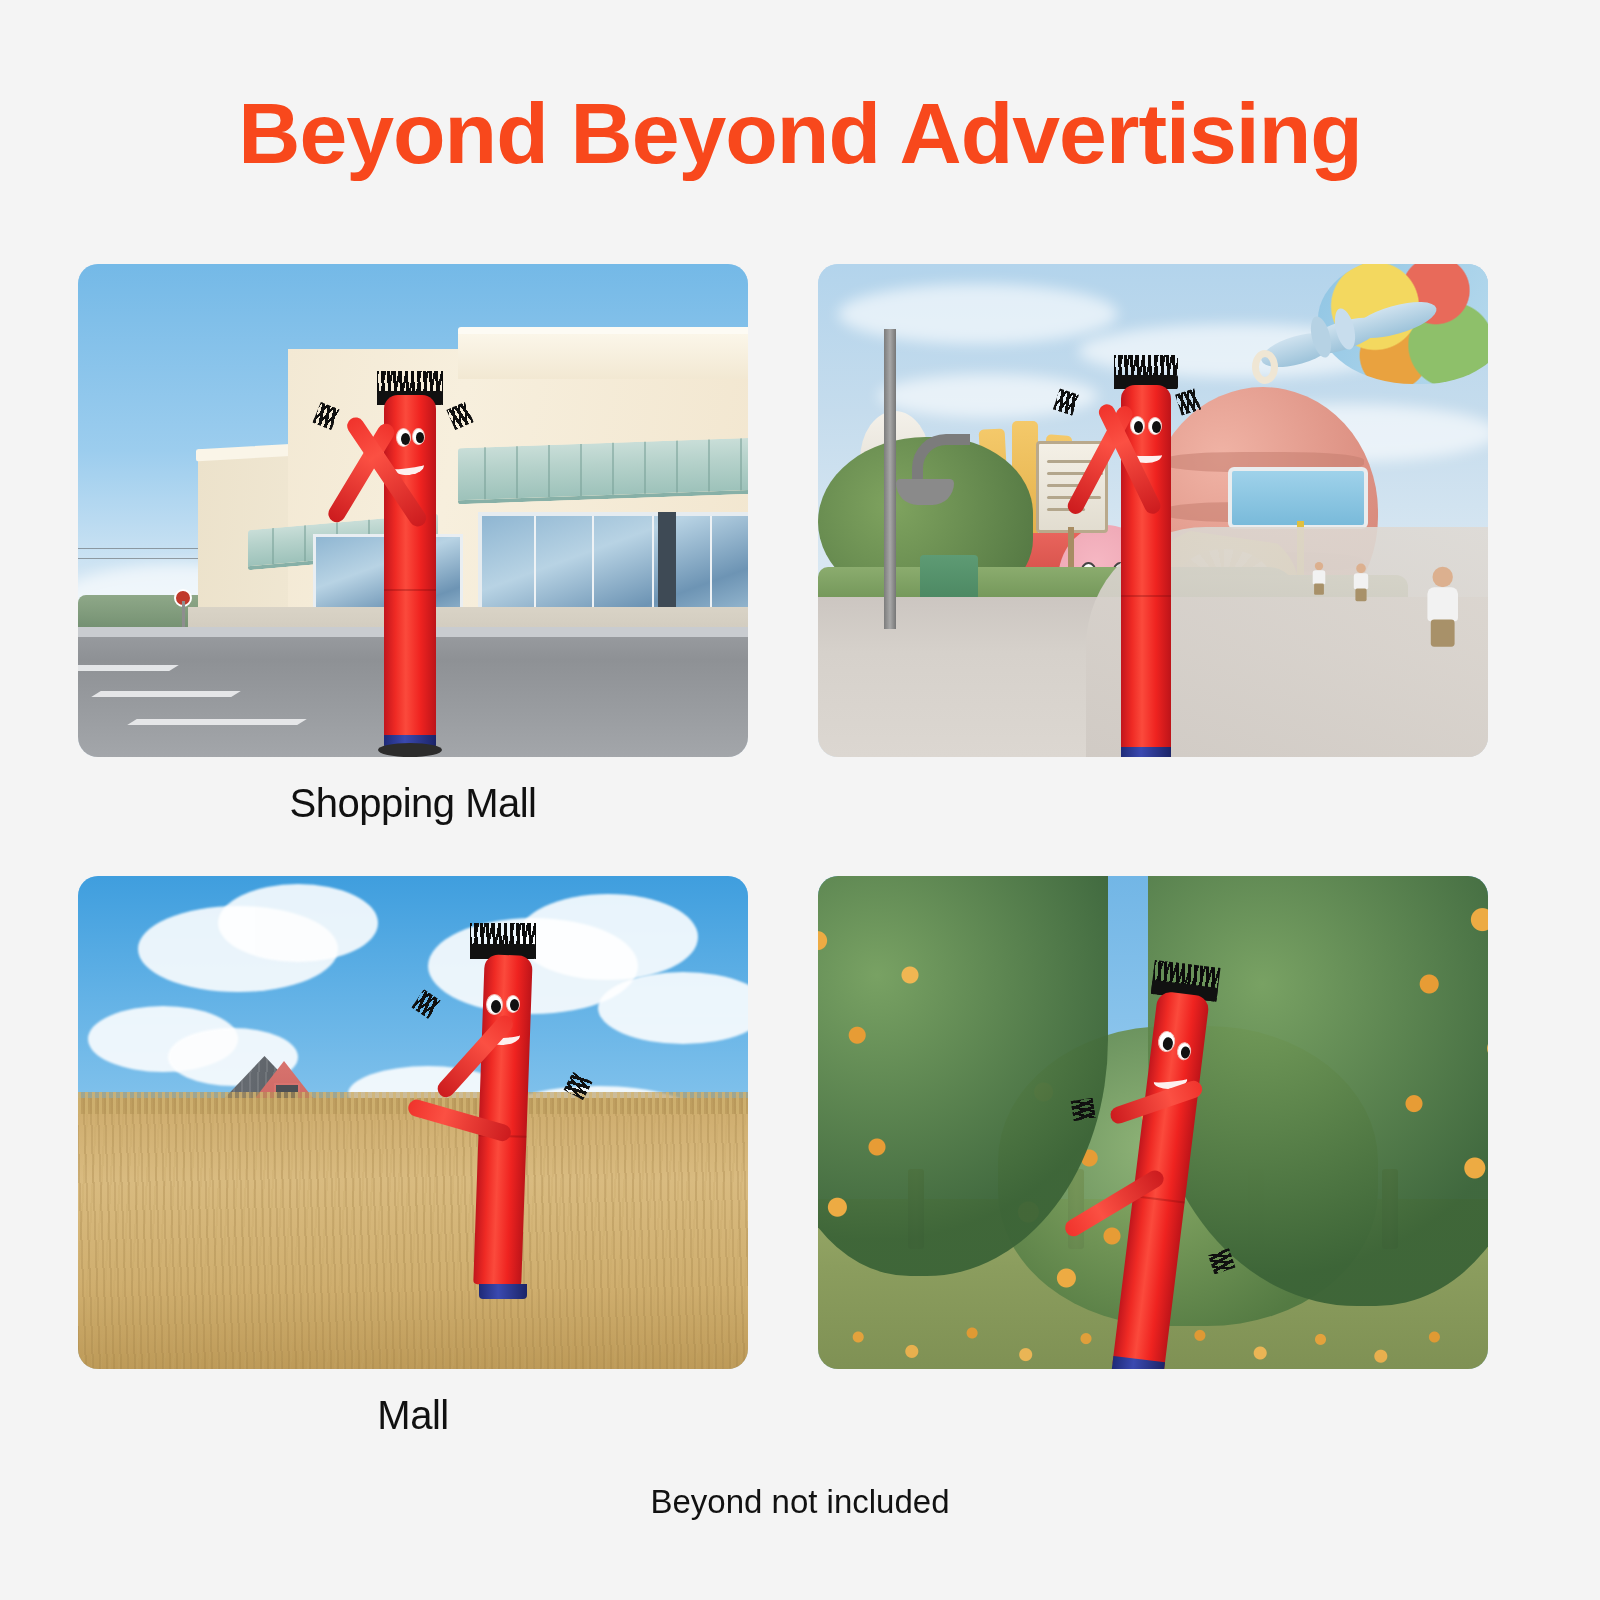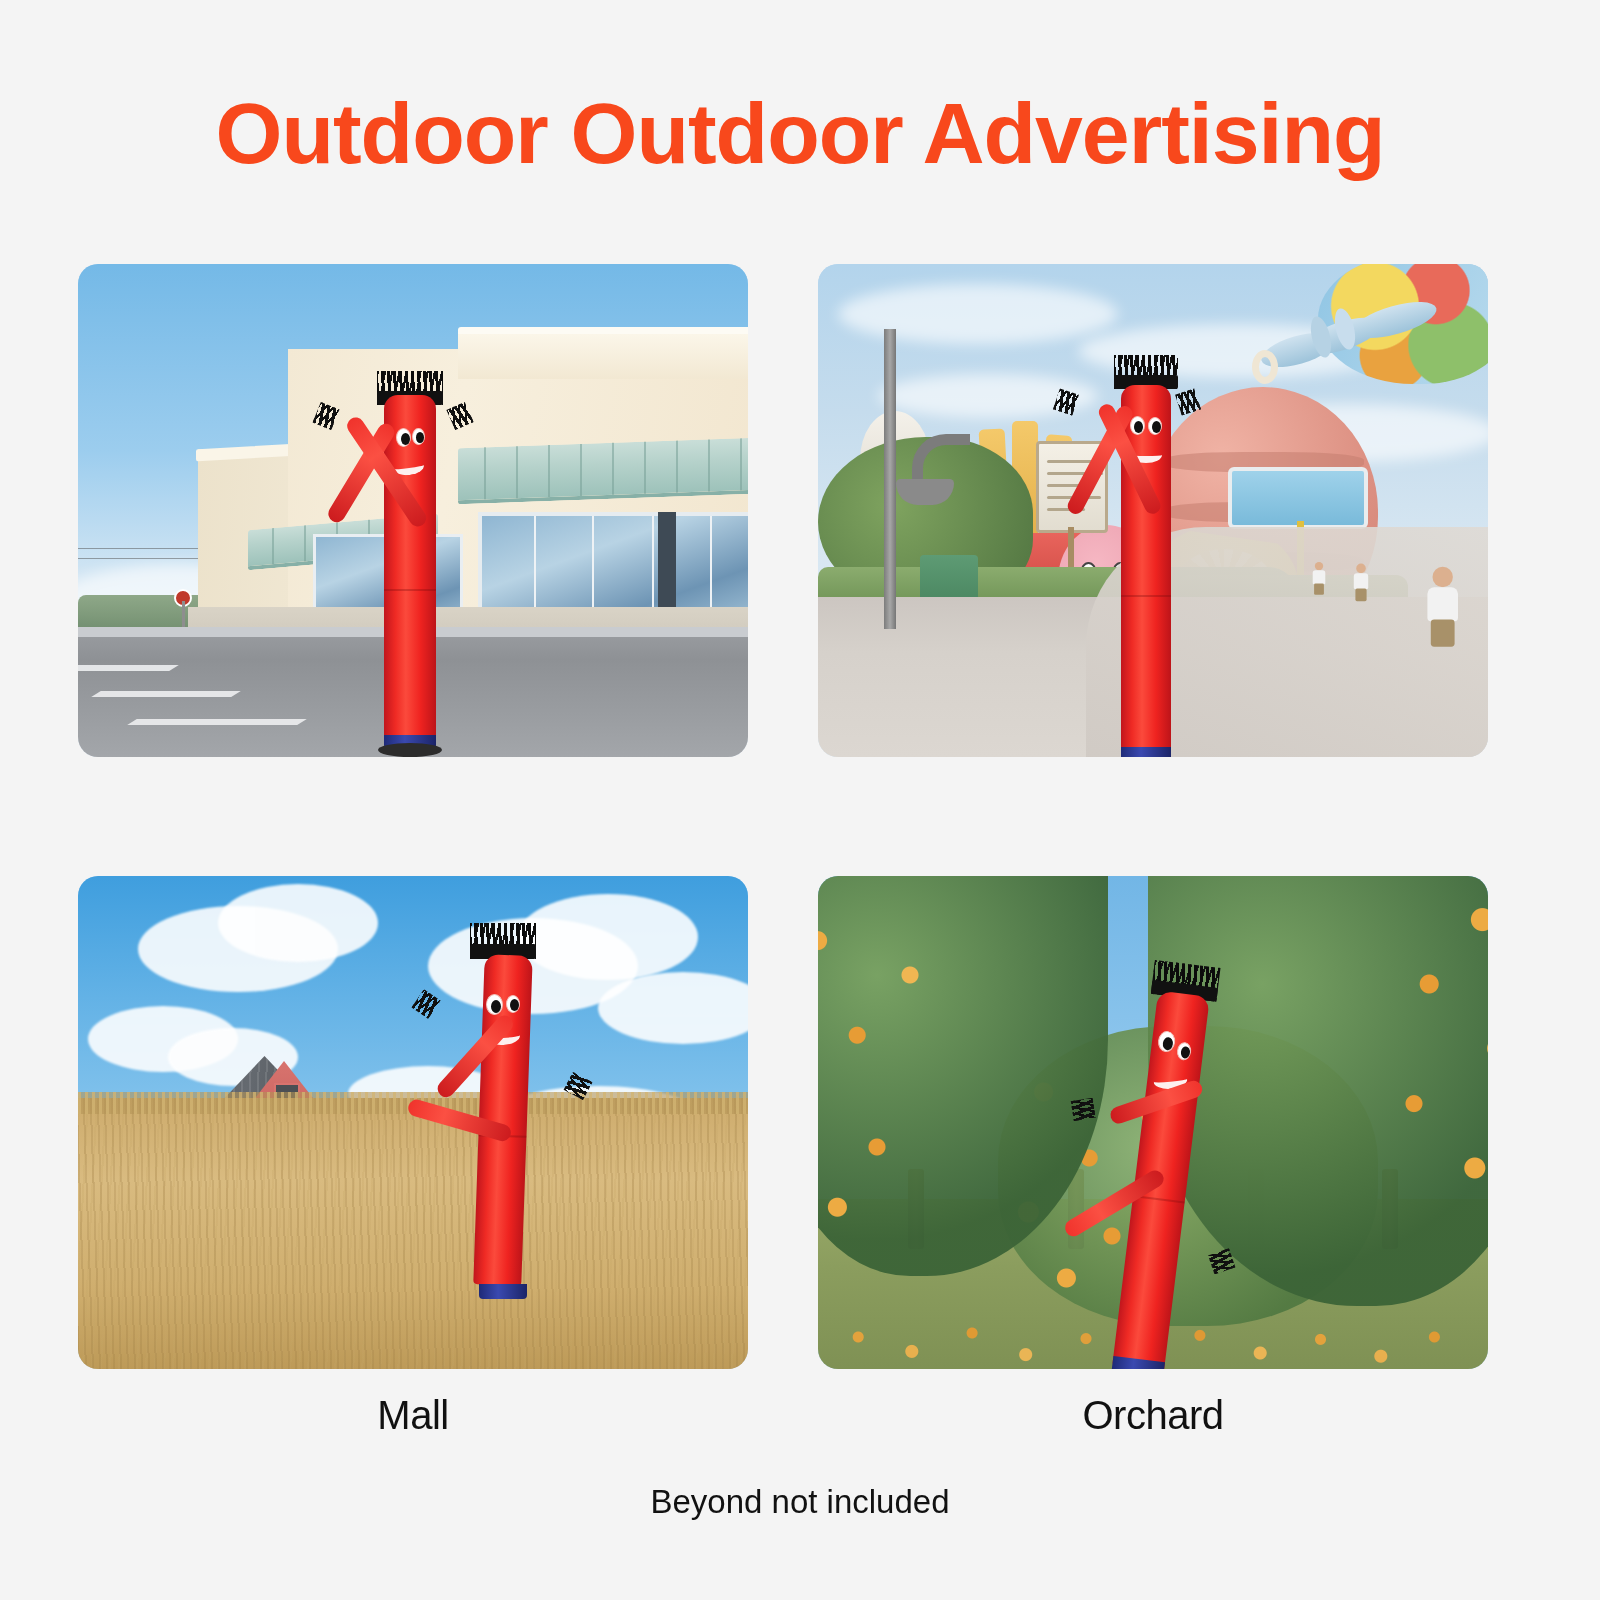--- a/index.html
+++ b/index.html
@@ -460,21 +460,21 @@
   .tm-hand {
     position:absolute; width:20px; height:22px;
     background:
       repeating-linear-gradient(78deg,#111 0 3px, transparent 3px 6px),
       repeating-linear-gradient(110deg,#0d0d0d 0 2px, transparent 2px 6px);
   }
 </style>
 </head>
 <body>
 
-<div class="title">Outdoor Outdoor Advertising</div>
+<div class="title">Beyond Beyond Advertising</div>
 
 <div class="grid">
 
   <div class="cell c0">
     <div class="photo">
       <div class="layer sky-mall"></div>
 
       <div class="cloudwisp" style="left:-20px;top:300px;width:240px;height:70px;"></div>
       <div class="cloudwisp" style="left:60px;top:355px;width:300px;height:60px;"></div>
 
@@ -540,20 +540,21 @@
         </div>
         <div class="tm-smile" style="left:44px;bottom:282px;width:30px;height:16px;transform:rotate(-8deg);"></div>
         <div class="tm-arm" style="left:-26px;bottom:236px;width:17px;height:112px;transform:rotate(31deg);transform-origin:bottom center;"></div>
         <div class="tm-hand" style="left:-34px;bottom:330px;transform:rotate(22deg);"></div>
         <div class="tm-arm" style="left:64px;bottom:232px;width:17px;height:128px;transform:rotate(-34deg);transform-origin:bottom center;"></div>
         <div class="tm-hand" style="left:100px;bottom:330px;transform:rotate(-24deg);"></div>
         <div class="tm-base" style="bottom:8px;width:52px;height:14px;"></div>
         <div class="tm-foot" style="bottom:0;width:64px;height:14px;"></div>
       </div>
     </div>
+    <div class="caption">Shopping Mall</div>
   </div>
 
   <div class="cell c1">
     <div class="photo">
       <div class="layer sky-park"></div>
       <div class="cloudwisp" style="left:20px;top:20px;width:280px;height:60px;"></div>
       <div class="cloudwisp" style="left:260px;top:60px;width:320px;height:54px;"></div>
       <div class="cloudwisp" style="left:380px;top:140px;width:300px;height:58px;"></div>
       <div class="cloudwisp" style="left:60px;top:110px;width:220px;height:44px;"></div>
 
@@ -728,18 +729,17 @@
           <span class="tm-pupil" style="left:3px;top:3px;width:9px;height:12px;"></span>
         </div>
         <div class="tm-smile" style="left:50px;bottom:282px;width:34px;height:17px;transform:rotate(-12deg);"></div>
         <div class="tm-arm" style="left:4px;bottom:246px;width:17px;height:96px;transform:rotate(64deg);transform-origin:bottom center;"></div>
         <div class="tm-hand" style="left:-26px;bottom:240px;transform:rotate(74deg);"></div>
         <div class="tm-arm" style="left:62px;bottom:196px;width:17px;height:112px;transform:rotate(-128deg);transform-origin:bottom center;"></div>
         <div class="tm-hand" style="left:130px;bottom:106px;transform:rotate(-116deg);"></div>
         <div class="tm-base" style="bottom:-8px;width:52px;height:18px;"></div>
       </div>
     </div>
-    <div class="caption">Orchard</div>
   </div>
 
 </div>
 
 <div class="footnote">Beyond not included</div>
 
 </body></html>

